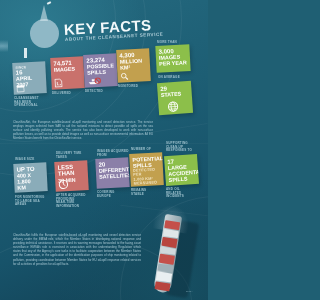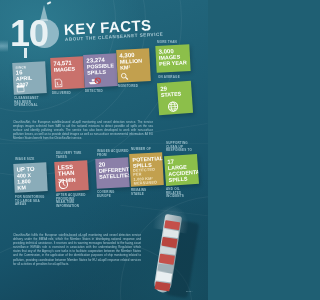--- a/index.html
+++ b/index.html
@@ -113,21 +113,20 @@
   <div class="arc" style="left:-96px;top:-100px;width:240px;height:240px;"></div>
   <div class="arc" style="left:-130px;top:-136px;width:310px;height:310px;"></div>
   <div class="arc" style="left:120px;top:196px;width:190px;height:190px;"></div>
   <div class="arc" style="left:-40px;top:236px;width:230px;height:130px;"></div>
   <div class="hline" style="left:0;top:143px;width:208px;opacity:.5;"></div>
   <div class="streak" style="left:118px;top:130px;width:90px;height:1px;transform:rotate(-9deg);"></div>
   <div class="streak" style="left:120px;top:210px;width:88px;height:1px;transform:rotate(7deg);"></div>
 
   <div id="hdr">
     <div class="tenCircle"></div>
-    <div class="big10">10</div>
     <div class="cone"></div>
     <div class="satdot"></div>
     <div class="tick"></div>
     <div class="keyfacts">KEY FACTS</div>
     <div class="keysub">ABOUT THE CLEANSEANET SERVICE</div>
   </div>
 
   <div class="card" style="left:13px;top:62px;width:33px;height:32px;background:#8aacb9;transform:rotate(-3deg);">
     <div class="c-kicker" style="color:#ffffff;">SINCE</div>
     <div class="c-num" style="color:#ffffff;">16</div>

